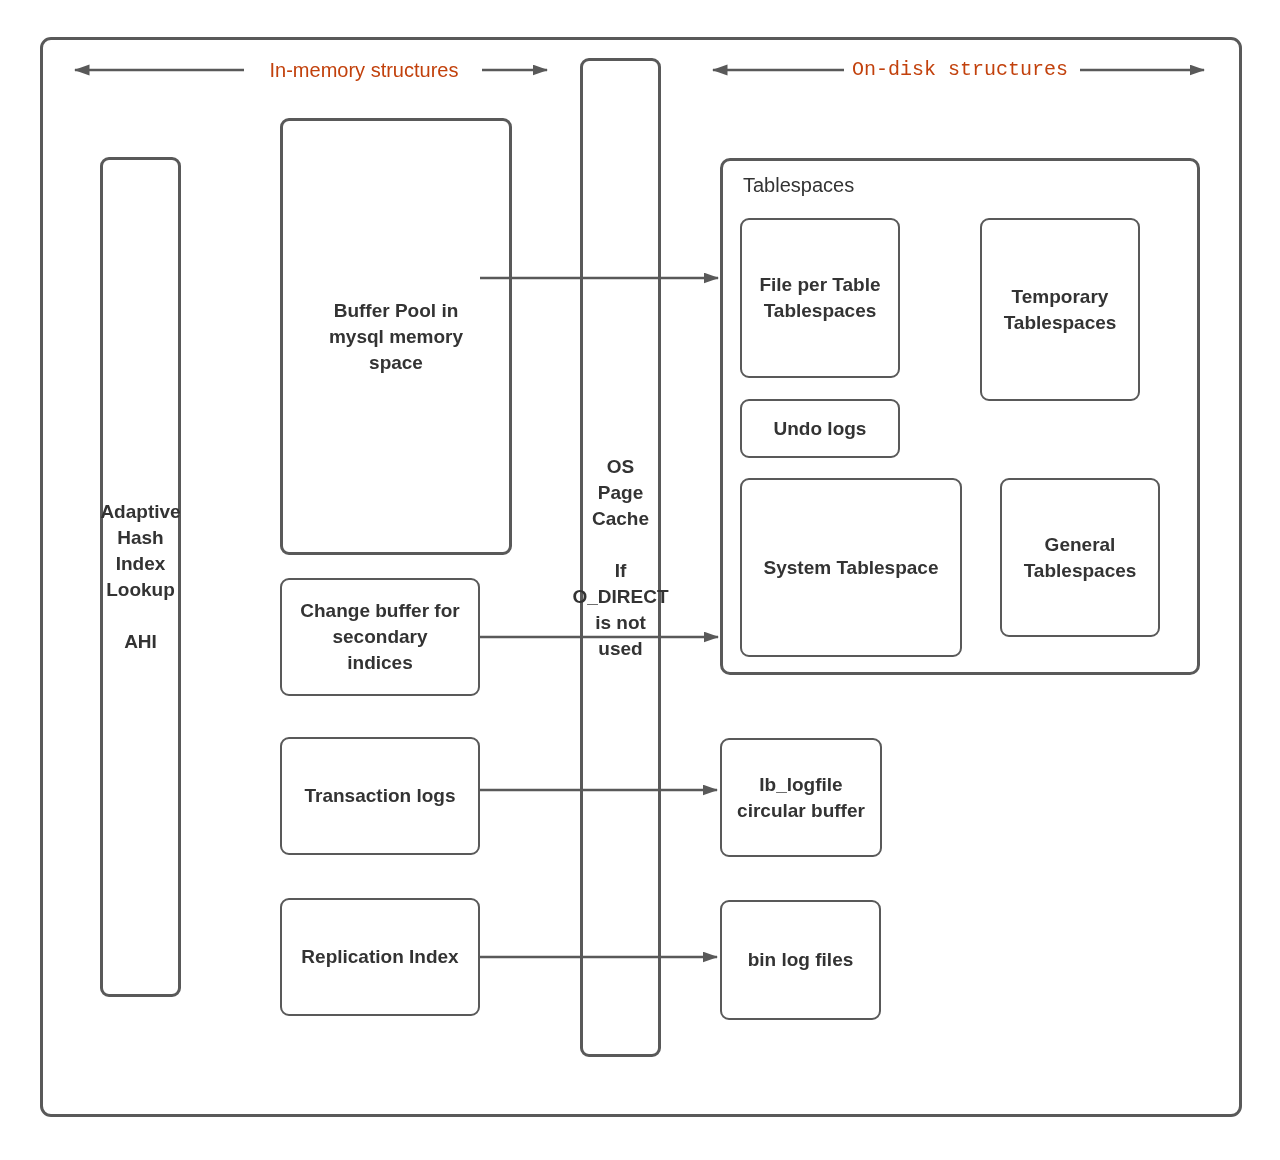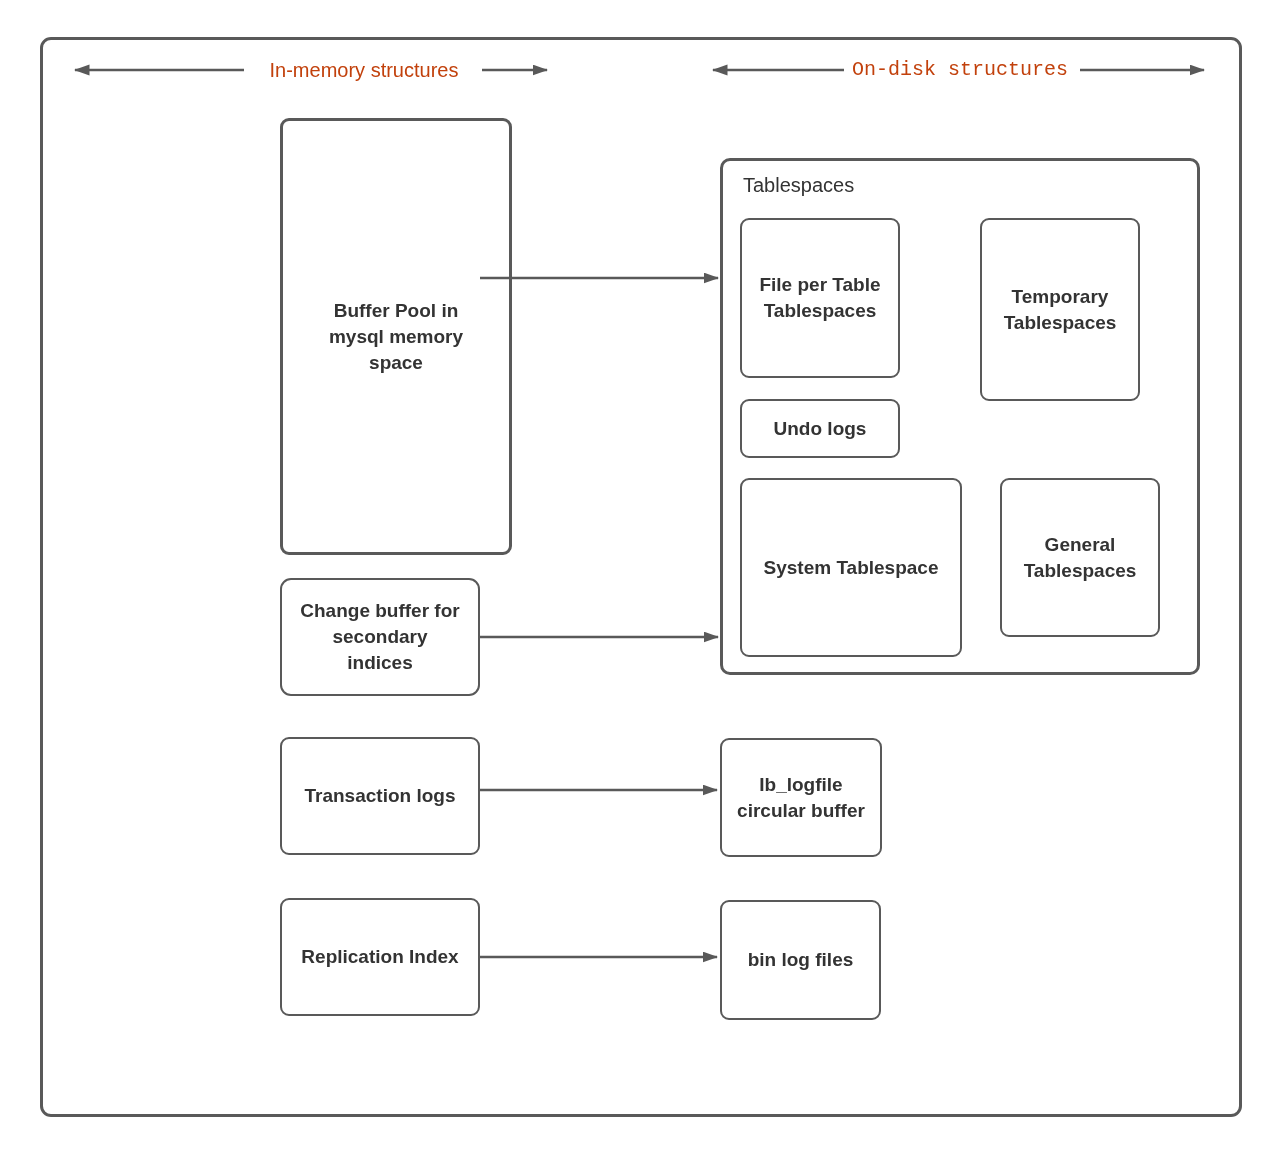--- a/index.html
+++ b/index.html
@@ -20,21 +20,21 @@
   .outer{position:absolute;left:40px;top:37px;width:1202px;height:1080px;
     box-sizing:border-box;border:3px solid #595959;border-radius:11px;background:transparent;}
   
   .hdr{position:absolute;top:57px;font-size:20px;line-height:26px;color:#c2410c;text-align:center;white-space:nowrap;}
   .hdr-inmem{left:249px;width:230px;}
   .hdr-ondisk{left:850px;width:220px;font-family:Liberation Mono, monospace;}
   
   .n-ahi{left:100px;top:157px;width:81px;height:840px;}
   .n-ahi .lbl{width:115px;flex:none;}
   .n-bufferpool{left:280px;top:118px;width:232px;height:437px;}
-  .n-changebuf{left:280px;top:578px;width:200px;height:118px;border-radius:11px;}
+  .n-changebuf{left:280px;top:578px;width:200px;height:118px;}
   .n-translogs{left:280px;top:737px;width:200px;height:118px;}
   .n-replogs{left:280px;top:898px;width:200px;height:118px;}
   .n-os{left:580px;top:58px;width:81px;height:999px;}
   .n-os .lbl{width:132px;flex:none;}
   .panel{position:absolute;box-sizing:border-box;left:720px;top:158px;width:480px;height:517px;
     border:3px solid #595959;border-radius:10px;background:#ffffff;}
   .panel-title{position:absolute;left:20px;top:13px;font-size:20px;color:#333333;}
   .n-filepertable{left:740px;top:218px;width:160px;height:160px;}
   .n-temporary{left:980px;top:218px;width:160px;height:183px;}
   .n-undo{left:740px;top:399px;width:160px;height:59px;}
@@ -48,38 +48,56 @@
 </head>
 <body>
 
 <div class="canvas">
 
   <div class="outer"></div>
 
   <div class="hdr hdr-inmem">In-memory structures</div>
   <div class="hdr hdr-ondisk">On-disk structures</div>
 
+  <div class="box n-ahi">
+    <span class="lbl">Adaptive
+Hash
+Index
+Lookup
+
+AHI</span>
+  </div>
 
   <div class="box n-bufferpool">
     <span class="lbl">Buffer Pool in
 mysql memory
 space</span>
   </div>
   <div class="box thin n-changebuf">
     <span class="lbl">Change buffer for
 secondary
 indices</span>
   </div>
   <div class="box thin n-translogs">
     <span class="lbl">Transaction logs</span>
   </div>
   <div class="box thin n-replogs">
     <span class="lbl">Replication Index</span>
   </div>
 
+  <div class="box n-os">
+    <span class="lbl">OS
+Page
+Cache
+
+If
+O_DIRECT
+is not
+used</span>
+  </div>
 
   <div class="panel">
     <div class="panel-title">Tablespaces</div>
   </div>
   <div class="box thin n-filepertable">
     <span class="lbl">File per Table
 Tablespaces</span>
   </div>
   <div class="box thin n-temporary">
     <span class="lbl">Temporary

